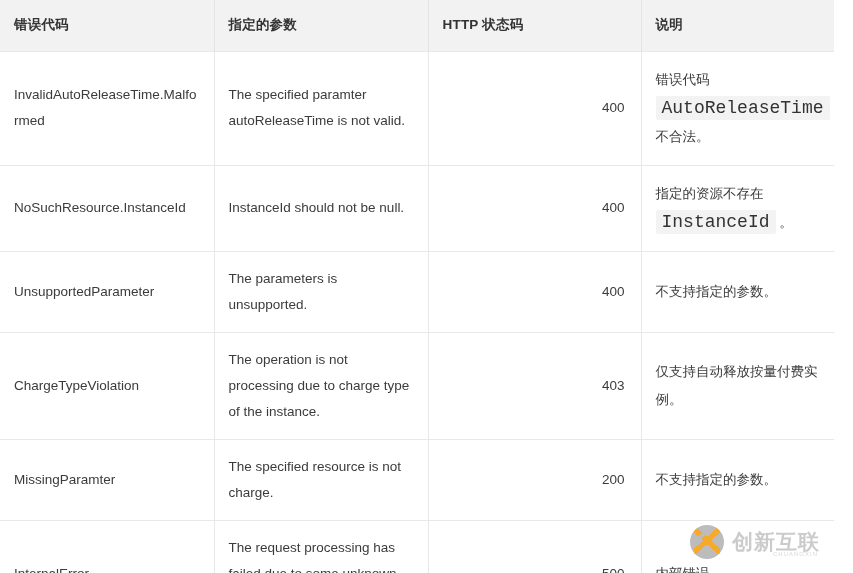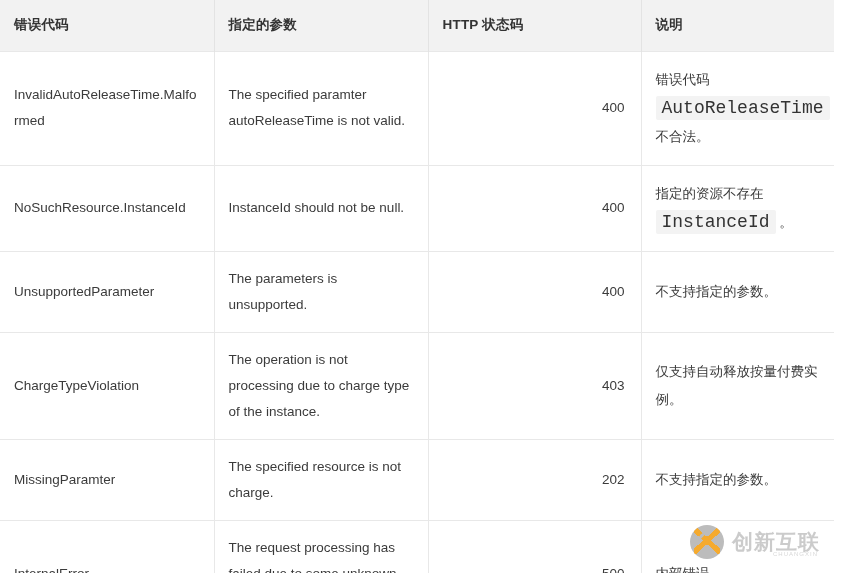--- a/index.html
+++ b/index.html
@@ -192,21 +192,21 @@
       <tr>
         <td class="col-code">ChargeTypeViolation</td>
         <td class="col-msg">The operation is not processing due to charge type of the instance.</td>
         <td class="col-http">403</td>
         <td class="col-desc">仅支持自动释放按量付费实例。</td>
       </tr>
 
       <tr>
         <td class="col-code">MissingParamter</td>
         <td class="col-msg">The specified resource is not charge.</td>
-        <td class="col-http">202</td>
+        <td class="col-http">200</td>
         <td class="col-desc">不支持指定的参数。</td>
       </tr>
 
       <tr>
         <td class="col-code">InternalError</td>
         <td class="col-msg">The request processing has failed due to some unknown error,exception or failure.</td>
         <td class="col-http">500</td>
         <td class="col-desc">内部错误。</td>
       </tr>
 

